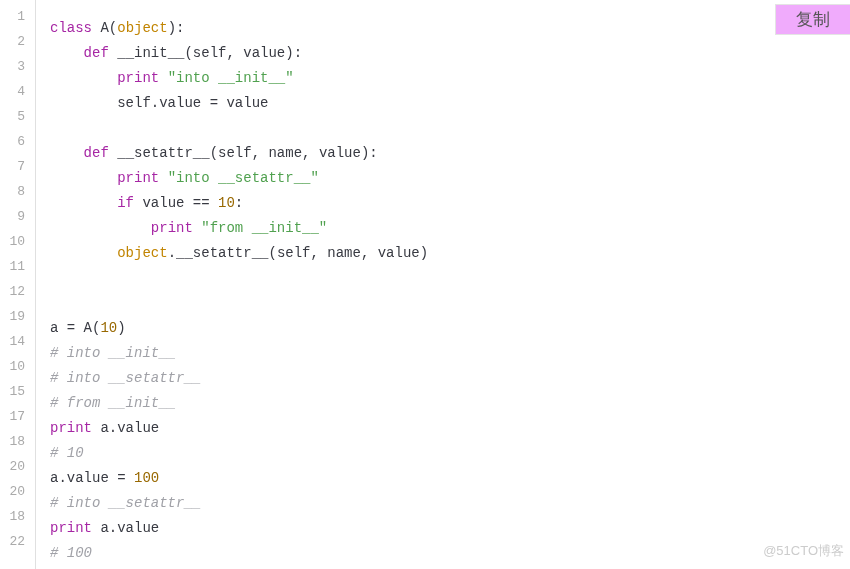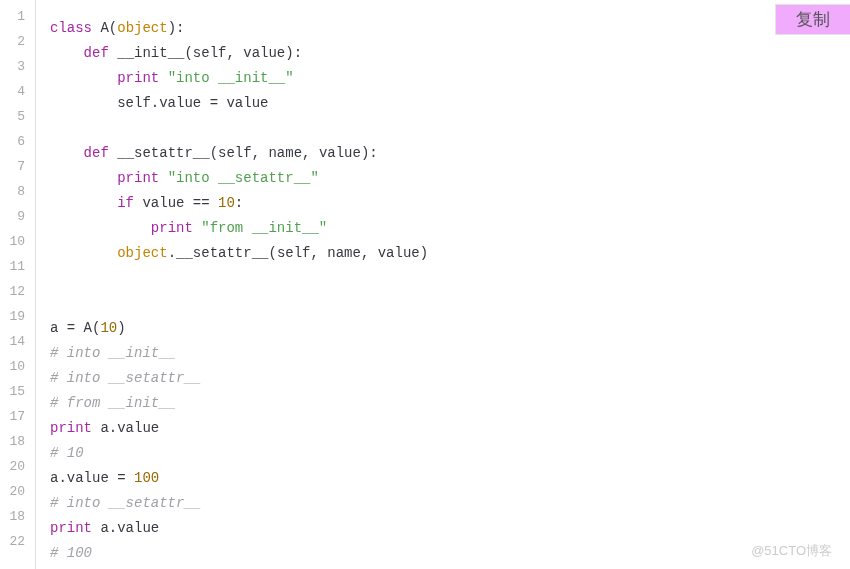--- a/index.html
+++ b/index.html
@@ -52,21 +52,21 @@
     border: 1px solid #e4e4e4;
     border-right: none;
     padding: 3px 20px;
     font-size: 17px;
     font-family: -apple-system, "PingFang SC", "Microsoft YaHei", sans-serif;
     color: #555;
     cursor: pointer;
   }
   .watermark {
     position: absolute;
-    right: 18px;
+    right: 6px;
     bottom: 6px;
     color: #ccc;
     font-size: 13px;
     font-family: -apple-system, "PingFang SC", "Microsoft YaHei", sans-serif;
   }
 </style>
 </head>
 <body>
 
 <div class="code-block">

